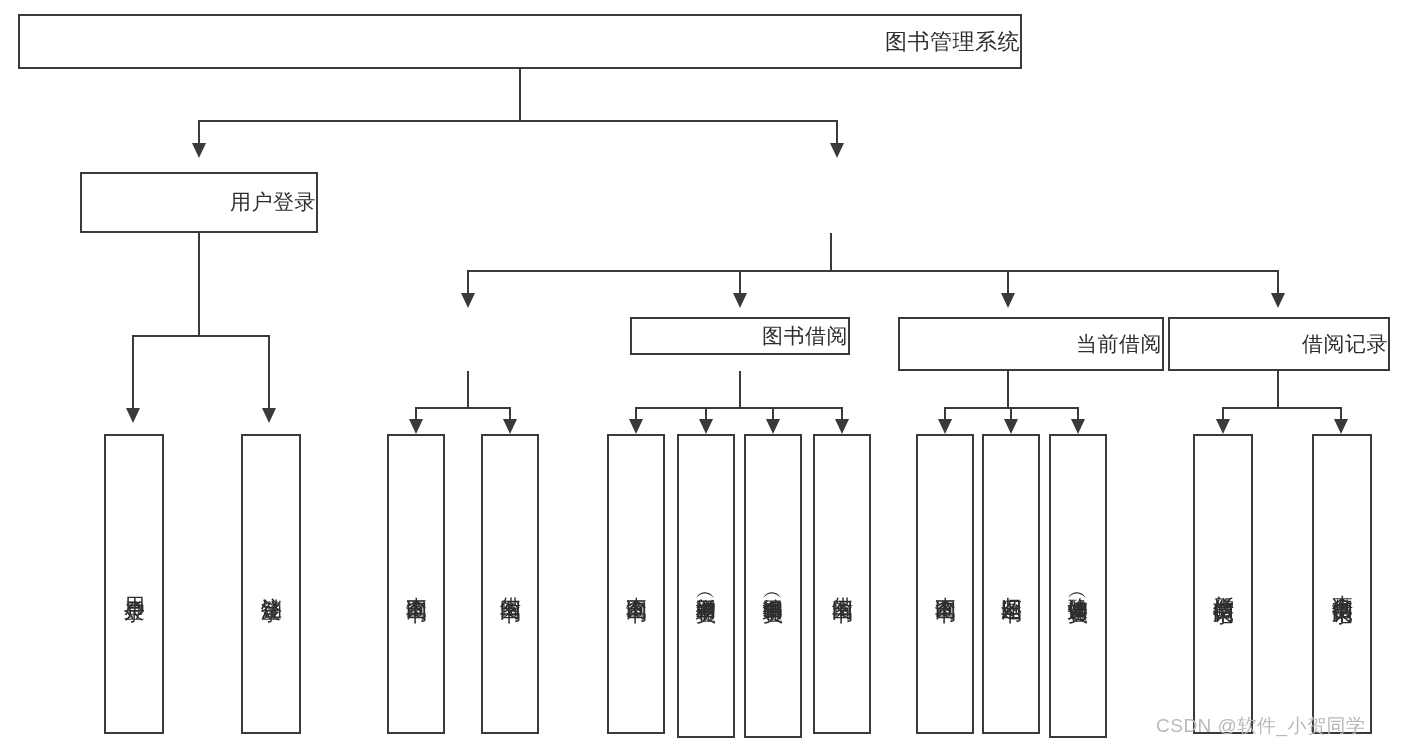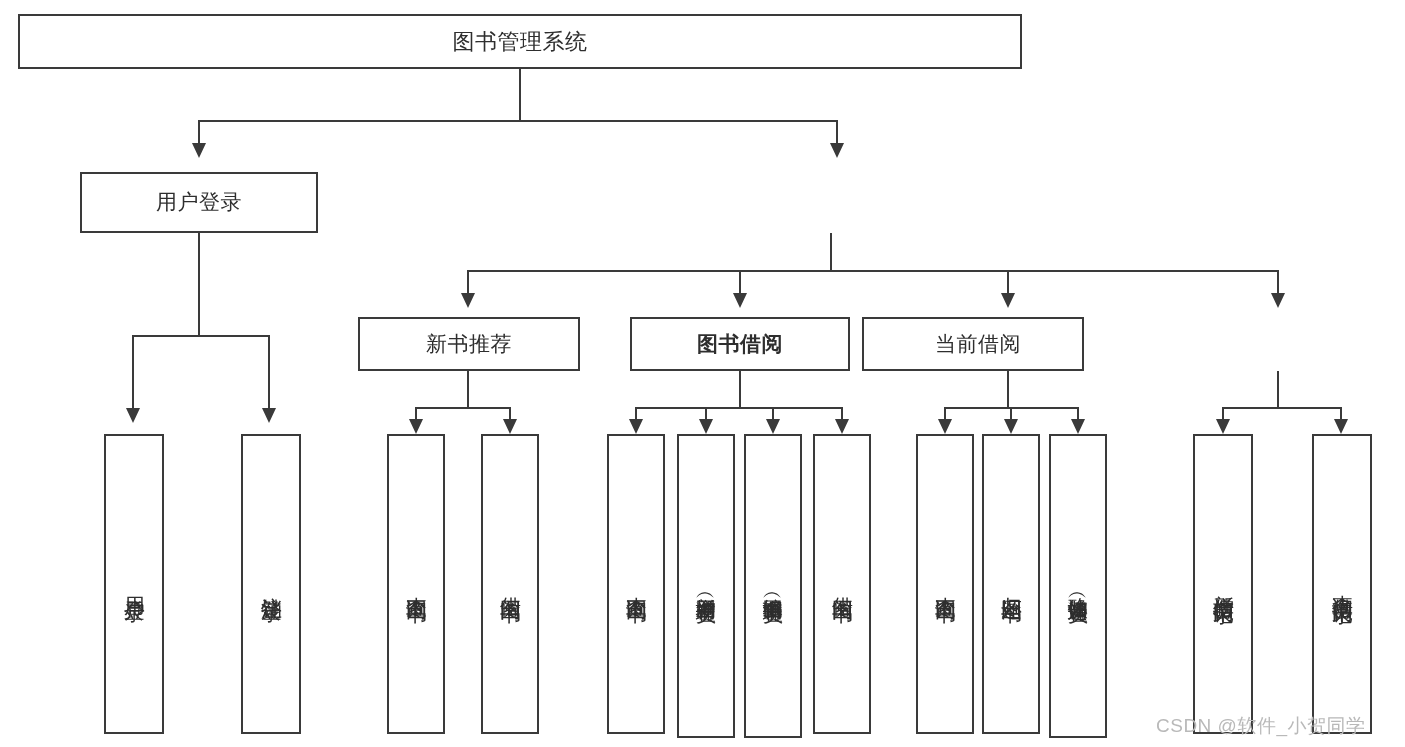--- a/index.html
+++ b/index.html
@@ -19,21 +19,21 @@
   }
 
   
   .node {
     position: absolute;
     box-sizing: border-box;
     background: #ffffff;
     border: 2px solid #3a3a3a;
     display: flex;
     align-items: center;
-    justify-content: center;
+    justify-content: flex-end;
   }
   .node-label {
     color: #2e2e2e;
     font-size: 21px;
     line-height: 1.15;
     letter-spacing: 0.5px;
     white-space: nowrap;
     user-select: none;
   }
 
@@ -123,28 +123,28 @@
   <div class="hline" style="left:467px; top:270px; width:812px; height:2px;"></div>
   <div class="vline" style="left:467px; top:270px; width:2px; height:26px;"></div>
   <div class="vline" style="left:739px; top:270px; width:2px; height:26px;"></div>
   <div class="vline" style="left:1007px; top:270px; width:2px; height:26px;"></div>
   <div class="vline" style="left:1277px; top:270px; width:2px; height:26px;"></div>
   <div class="arrow" style="left:461px; top:293px;"></div>
   <div class="arrow" style="left:733px; top:293px;"></div>
   <div class="arrow" style="left:1001px; top:293px;"></div>
   <div class="arrow" style="left:1271px; top:293px;"></div>
 
-  <div class="node level3" style="left:358px; top:317px; width:222px; height:54px;">
-    <span class="node-label">新书推荐</span>
-  </div>
-  <div class="node level3" style="left:630px; top:317px; width:220px; height:54px;font-weight:bold;">
+  <div class="node level3" style="left:630px; top:317px; width:220px; height:38px;">
     <span class="node-label">图书借阅</span>
   </div>
-  <div class="node level3" style="left:862px; top:317px; width:222px; height:54px;padding-left:10px;">
+  <div class="node level3" style="left:898px; top:317px; width:266px; height:54px;padding-left:10px;">
     <span class="node-label">当前借阅</span>
+  </div>
+  <div class="node level3" style="left:1168px; top:317px; width:222px; height:54px;">
+    <span class="node-label">借阅记录</span>
   </div>
 
   <div class="vline" style="left:467px; top:371px; width:2px; height:38px;"></div>
   <div class="hline" style="left:415px; top:407px; width:96px; height:2px;"></div>
   <div class="vline" style="left:415px; top:407px; width:2px; height:14px;"></div>
   <div class="vline" style="left:509px; top:407px; width:2px; height:14px;"></div>
   <div class="arrow" style="left:409px; top:419px;"></div>
   <div class="arrow" style="left:503px; top:419px;"></div>
 
   <div class="vline" style="left:739px; top:371px; width:2px; height:38px;"></div>

